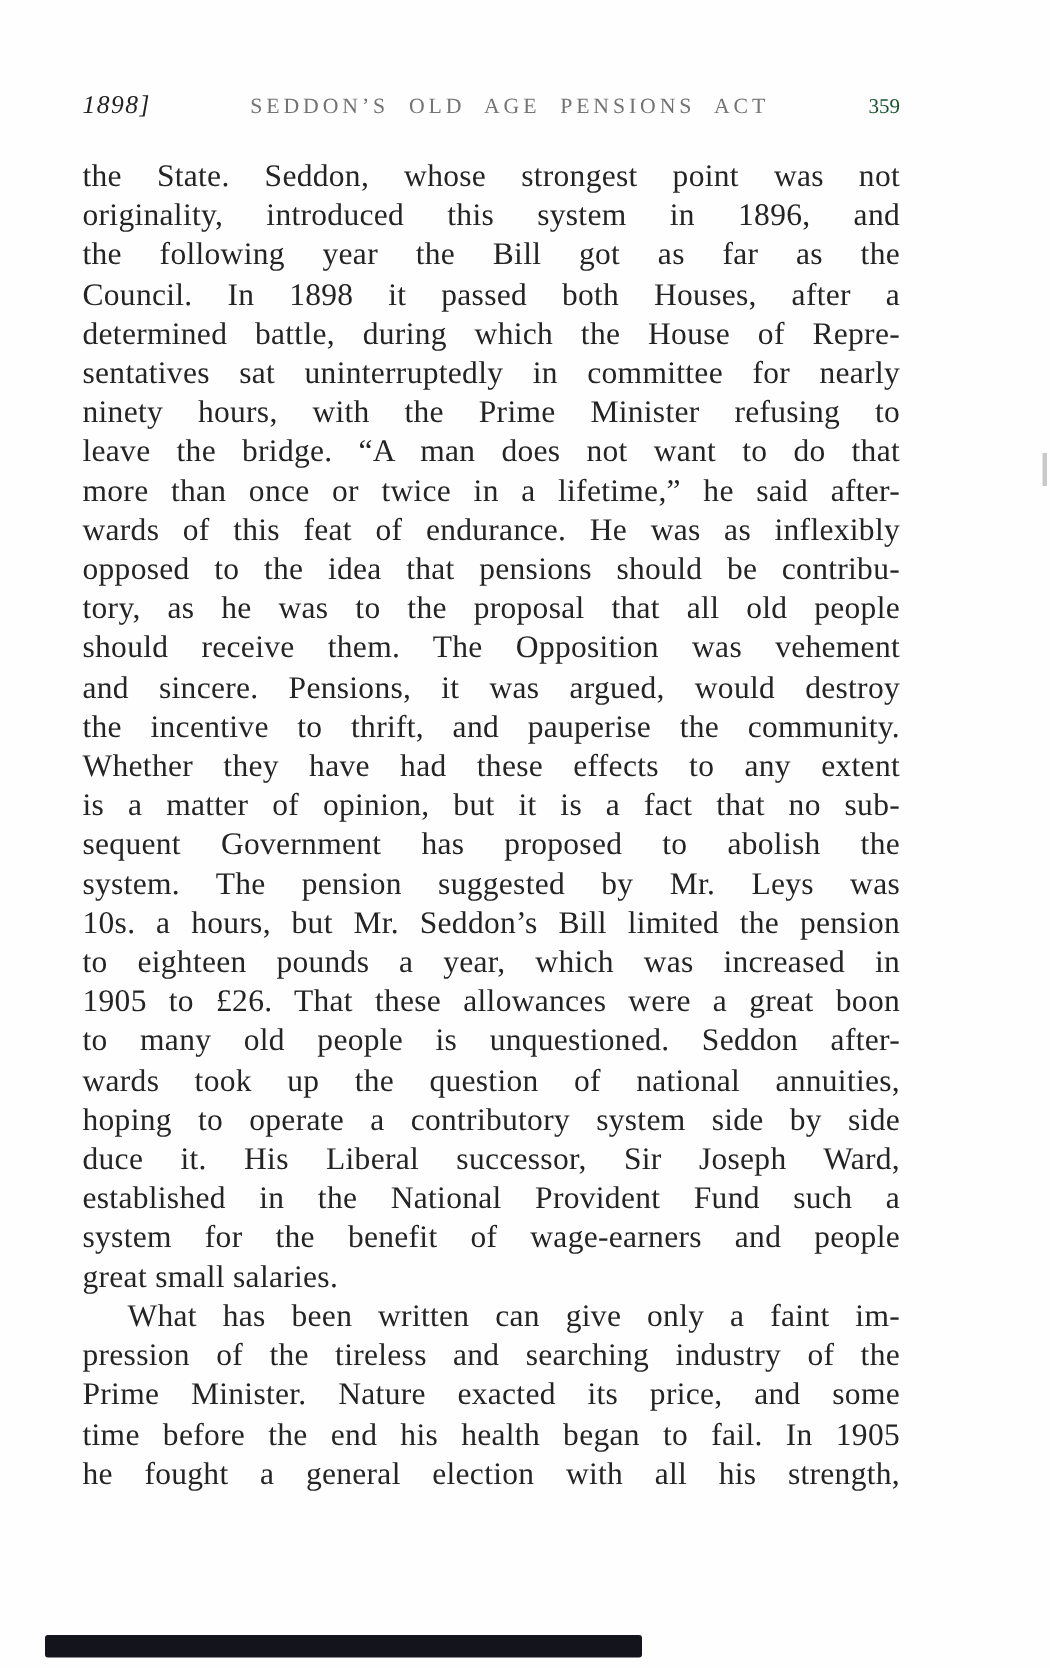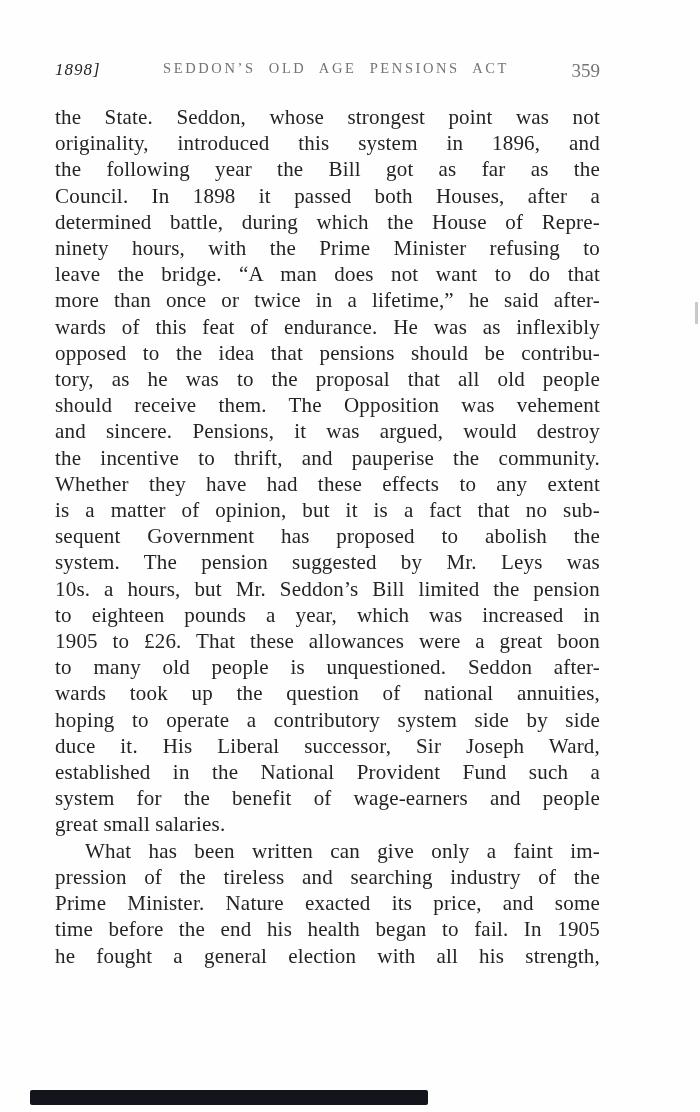--- a/index.html
+++ b/index.html
@@ -16,42 +16,42 @@
     overflow: hidden;
     color: #1f1f1f;
   }
   
   .page-header {
     position: absolute;
     top: 60px;
     left: 55px;
     width: 545px;
     display: flex;
-    align-items: flex-start;
+    align-items: flex-end;
   }
   .year-marker {
     font-style: italic;
     font-size: 17px;
     letter-spacing: 1px;
     flex: 0 0 auto;
     color: #222;
   }
   .running-title {
     flex: 1 1 auto;
     text-align: center;
     font-size: 14.5px;
     letter-spacing: 2.6px;
     word-spacing: 7px;
     color: #737373;
     white-space: nowrap;
   }
   .page-number {
     flex: 0 0 auto;
-    font-size: 19px;
-    color: #737373;
+    font-size: 14px;
+    color: #14532d;
   }
   
   .page-body {
     position: absolute;
     top: 104px;
     left: 55px;
     width: 545px;
   }
   .para { margin: 0; padding: 0; }
   .line {
@@ -95,20 +95,21 @@
     <span class="page-number">359</span>
   </div>
 
   <div class="page-body">
     <div class="para">
         <div class="line">the State. Seddon, whose strongest point was not</div>
         <div class="line">originality, introduced this system in 1896, and</div>
         <div class="line">the following year the Bill got as far as the</div>
         <div class="line">Council. In 1898 it passed both Houses, after a</div>
         <div class="line">determined battle, during which the House of Repre-</div>
+        <div class="line">sentatives sat uninterruptedly in committee for nearly</div>
         <div class="line">ninety hours, with the Prime Minister refusing to</div>
         <div class="line">leave the bridge. “A man does not want to do that</div>
         <div class="line">more than once or twice in a lifetime,” he said after-</div>
         <div class="line">wards of this feat of endurance. He was as inflexibly</div>
         <div class="line">opposed to the idea that pensions should be contribu-</div>
         <div class="line">tory, as he was to the proposal that all old people</div>
         <div class="line">should receive them. The Opposition was vehement</div>
         <div class="line">and sincere. Pensions, it was argued, would destroy</div>
         <div class="line">the incentive to thrift, and pauperise the community.</div>
         <div class="line">Whether they have had these effects to any extent</div>

